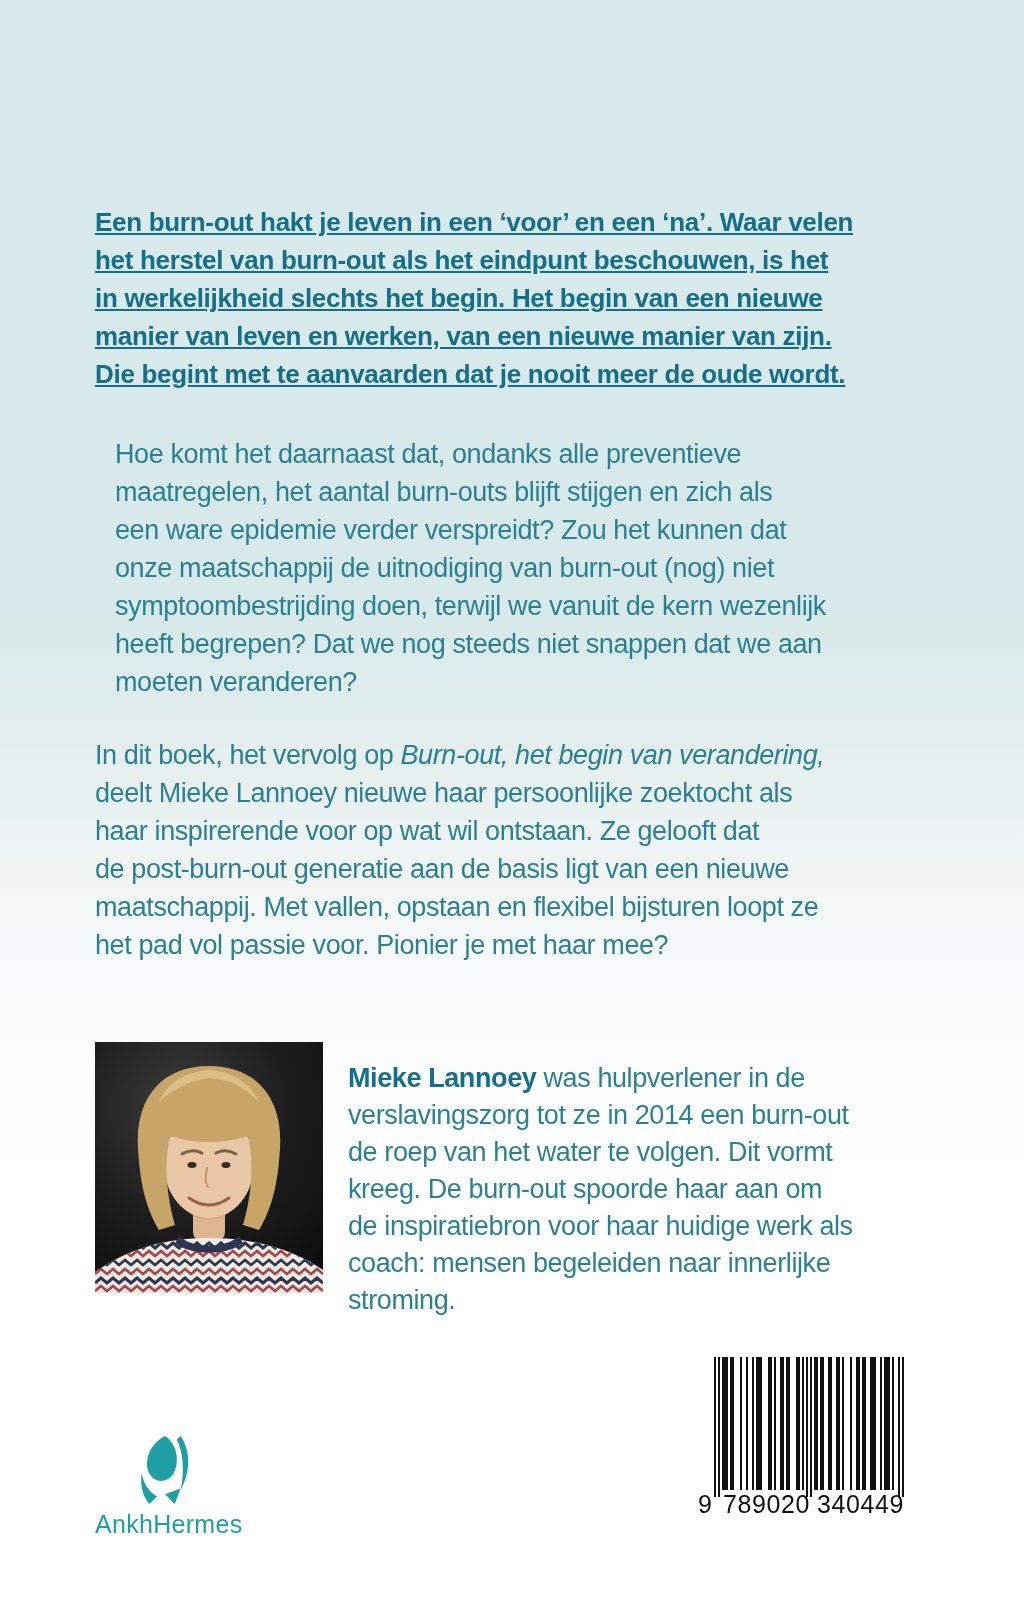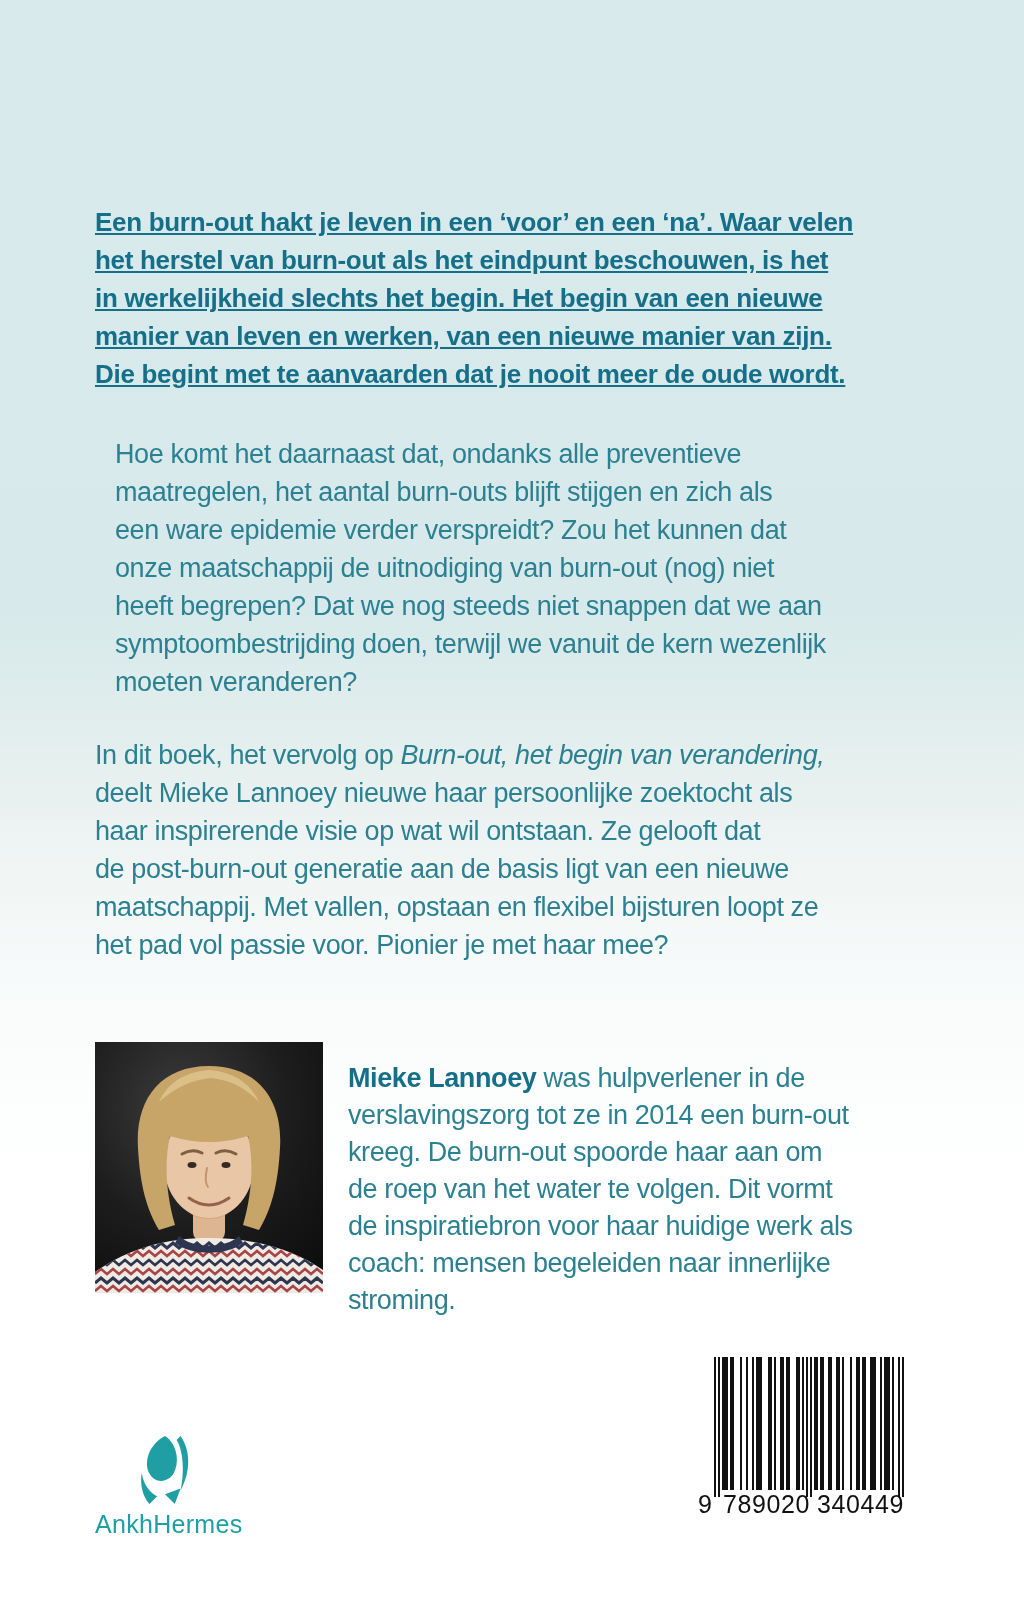--- a/index.html
+++ b/index.html
@@ -72,29 +72,29 @@
     <div class="textline">in werkelijkheid slechts het begin. Het begin van een nieuwe</div>
     <div class="textline">manier van leven en werken, van een nieuwe manier van zijn.</div>
     <div class="textline">Die begint met te aanvaarden dat je nooit meer de oude wordt.</div>
   </section>
 
   <section class="abs para para2">
     <div class="textline">Hoe komt het daarnaast dat, ondanks alle preventieve</div>
     <div class="textline">maatregelen, het aantal burn-outs blijft stijgen en zich als</div>
     <div class="textline">een ware epidemie verder verspreidt? Zou het kunnen dat</div>
     <div class="textline">onze maatschappij de uitnodiging van burn-out (nog) niet</div>
+    <div class="textline">symptoombestrijding doen, terwijl we vanuit de kern wezenlijk</div>
     <div class="textline">heeft begrepen? Dat we nog steeds niet snappen dat we aan</div>
-    <div class="textline">symptoombestrijding doen, terwijl we vanuit de kern wezenlijk</div>
     <div class="textline">moeten veranderen?</div>
   </section>
 
   <section class="abs para para3">
     <div class="textline"><span>In dit boek, het vervolg op </span><em>Burn-out, het begin van verandering,</em></div>
     <div class="textline">deelt Mieke Lannoey nieuwe haar persoonlijke zoektocht als</div>
-    <div class="textline">haar inspirerende visie op wat wil ontstaan. Ze gelooft dat</div>
+    <div class="textline">haar inspirerende voor op wat wil ontstaan. Ze gelooft dat</div>
     <div class="textline">de post-burn-out generatie aan de basis ligt van een nieuwe</div>
     <div class="textline">maatschappij. Met vallen, opstaan en flexibel bijsturen loopt ze</div>
     <div class="textline">het pad vol passie voor. Pionier je met haar mee?</div>
   </section>
 
   <div class="abs photo">
     <svg width="228" height="251" viewBox="0 0 228 251">
       <defs>
         <radialGradient id="bgGrad" cx="38%" cy="26%" r="85%">
           <stop offset="0%" stop-color="#3c3c3c"></stop>
@@ -133,22 +133,22 @@
       <ellipse cx="97" cy="123" rx="4.5" ry="3" fill="#332b24"></ellipse>
       <ellipse cx="131" cy="123" rx="4.5" ry="3" fill="#332b24"></ellipse>
       <path d="M112,126 Q109,140 113,145" stroke="#c4946c" stroke-width="2" fill="none" stroke-linecap="round"></path>
       <path d="M94,156 Q114,170 134,156" stroke="#96604a" stroke-width="3" fill="none" stroke-linecap="round"></path>
     </svg>
   </div>
 
   <section class="abs bio">
     <div class="textline"><strong>Mieke Lannoey</strong><span> was hulpverlener in de</span></div>
     <div class="textline">verslavingszorg tot ze in 2014 een burn-out</div>
+    <div class="textline">de roep van het water te volgen. Dit vormt</div>
     <div class="textline">kreeg. De burn-out spoorde haar aan om</div>
-    <div class="textline">de roep van het water te volgen. Dit vormt</div>
     <div class="textline">de inspiratiebron voor haar huidige werk als</div>
     <div class="textline">coach: mensen begeleiden naar innerlijke</div>
     <div class="textline">stroming.</div>
   </section>
 
   <div class="abs publisher">
     <svg class="ankh-mark" viewBox="0 0 62 72" fill="#1f9fa4">
       <path d="M30,2 C42,10 46,28 38,42 C30,52 16,50 12,36 C9,22 18,8 30,2 Z"></path>
       <path d="M46,2 C56,16 57,38 46,58 C50,40 49,18 42,6 Z"></path>
       <path d="M6,40 C8,52 14,60 22,64 L14,72 C7,64 4,52 6,40 Z"></path>

